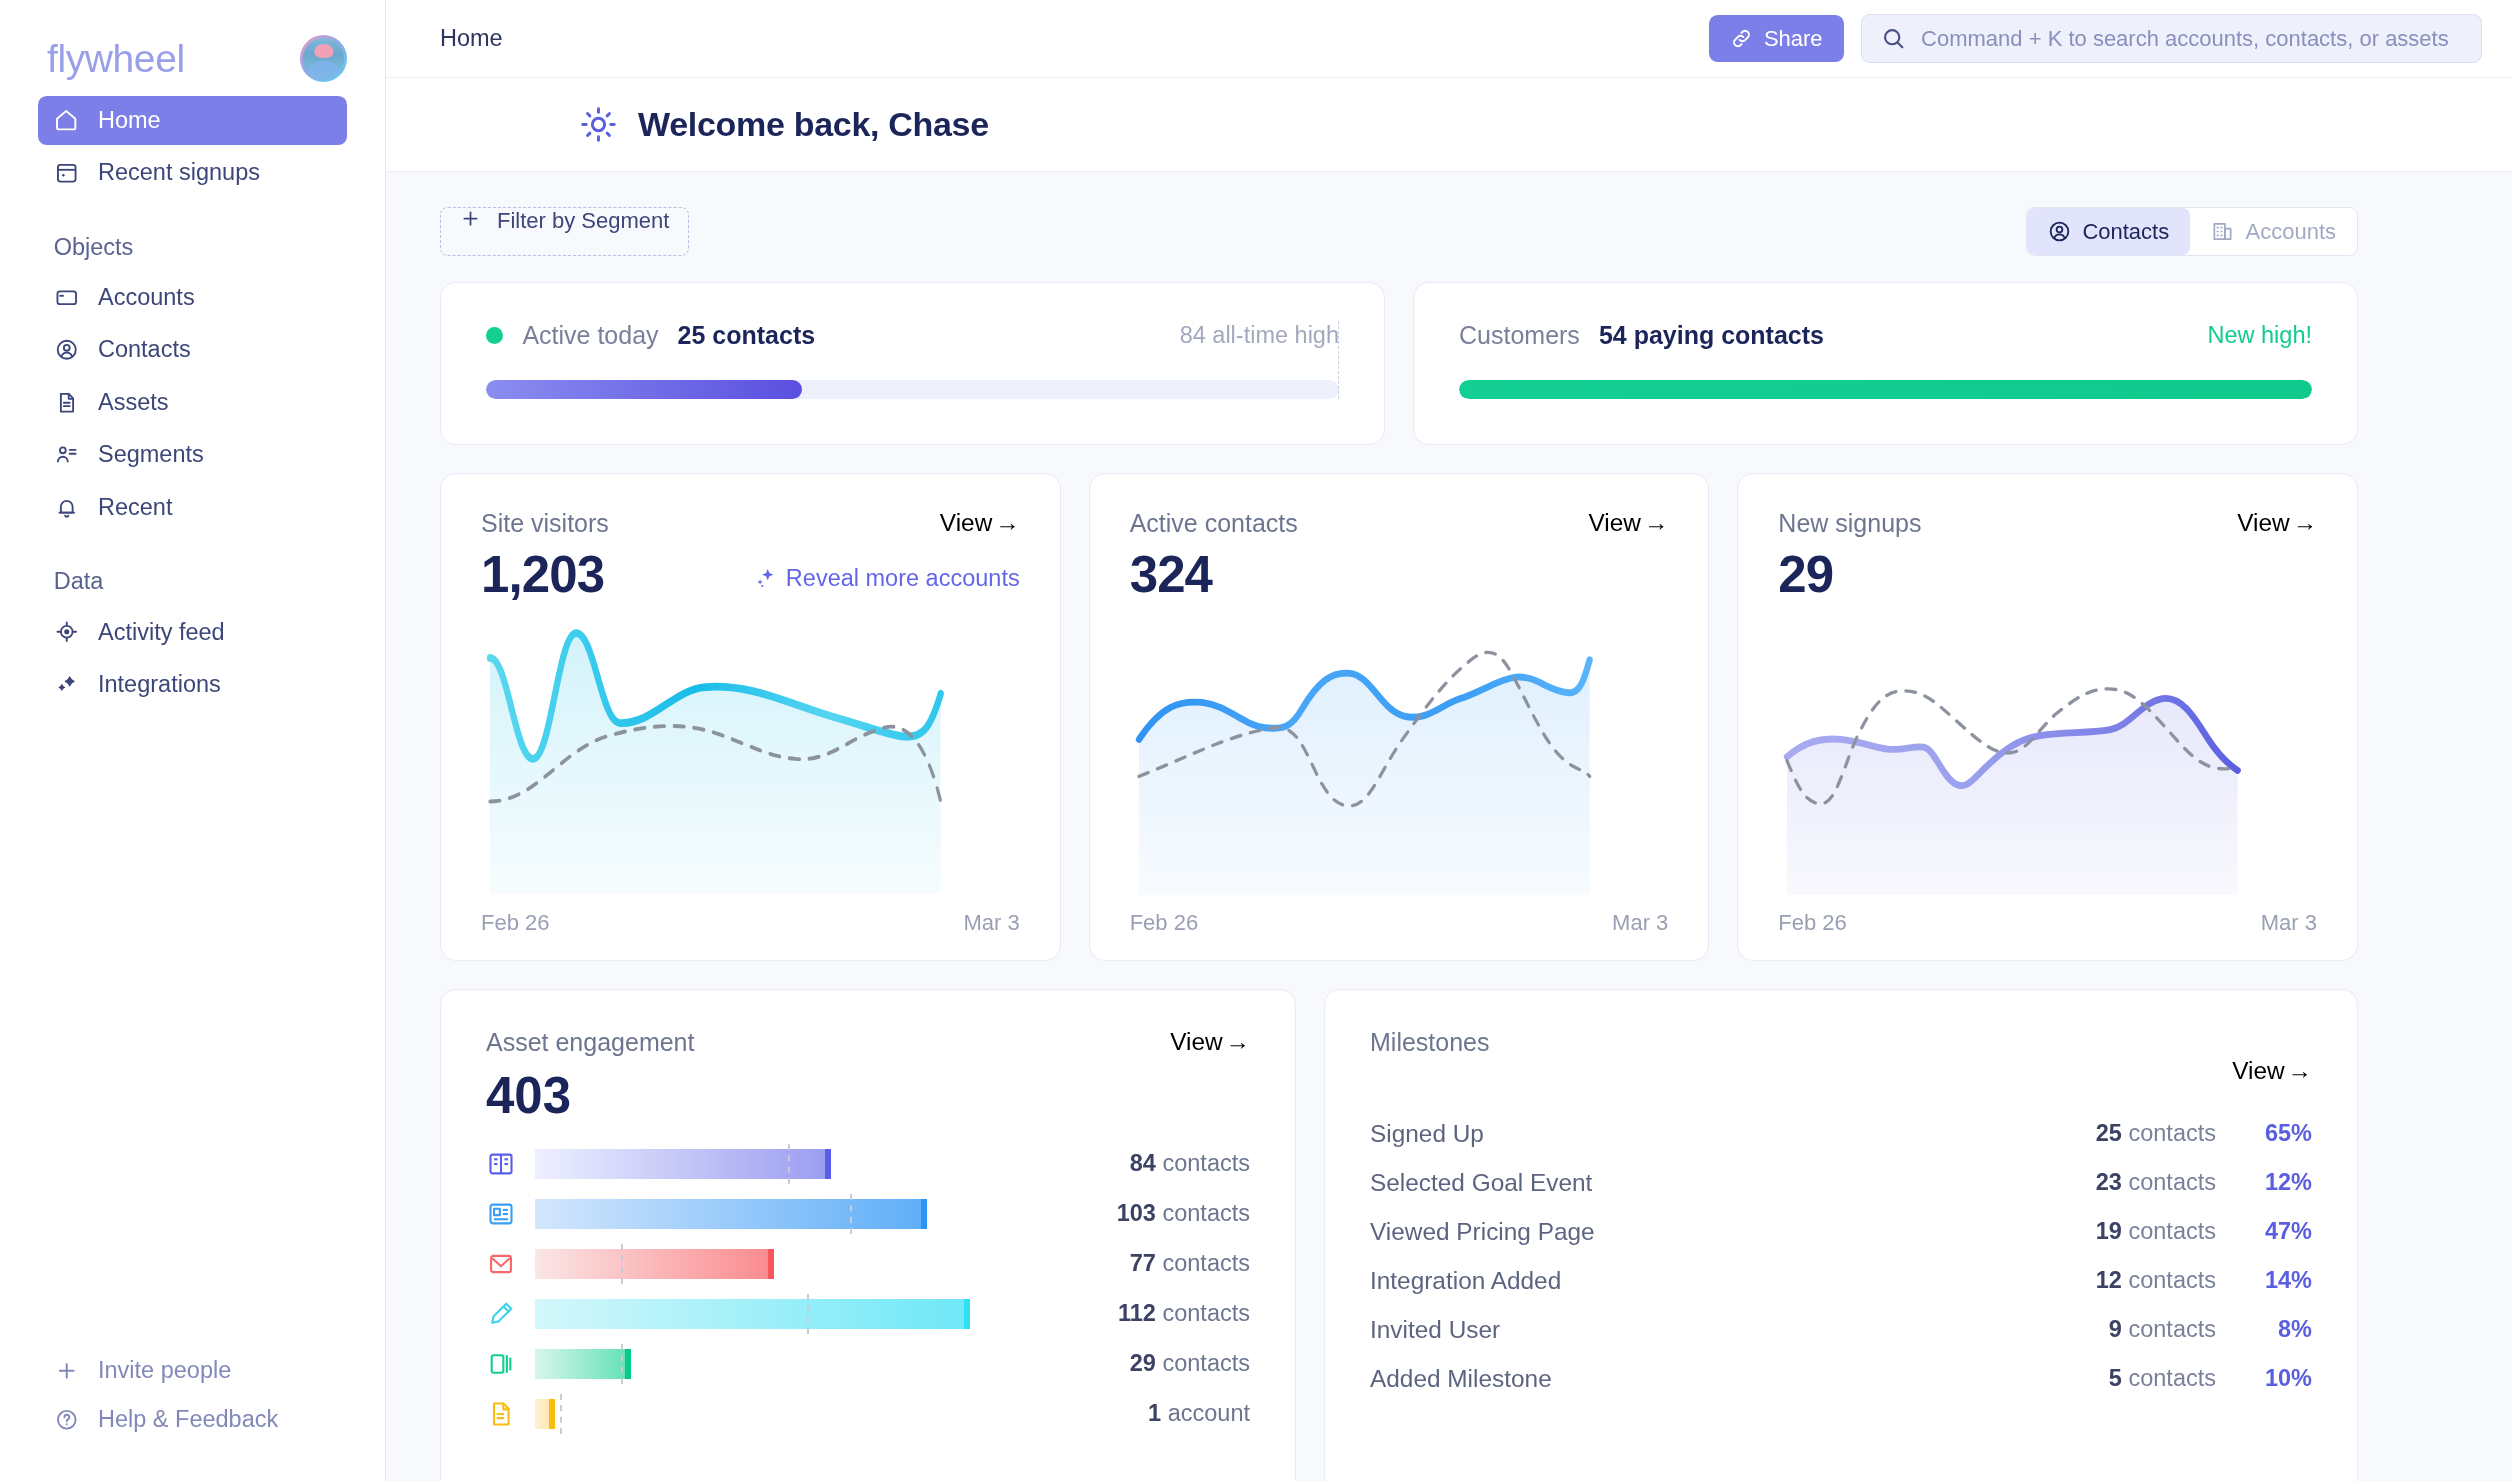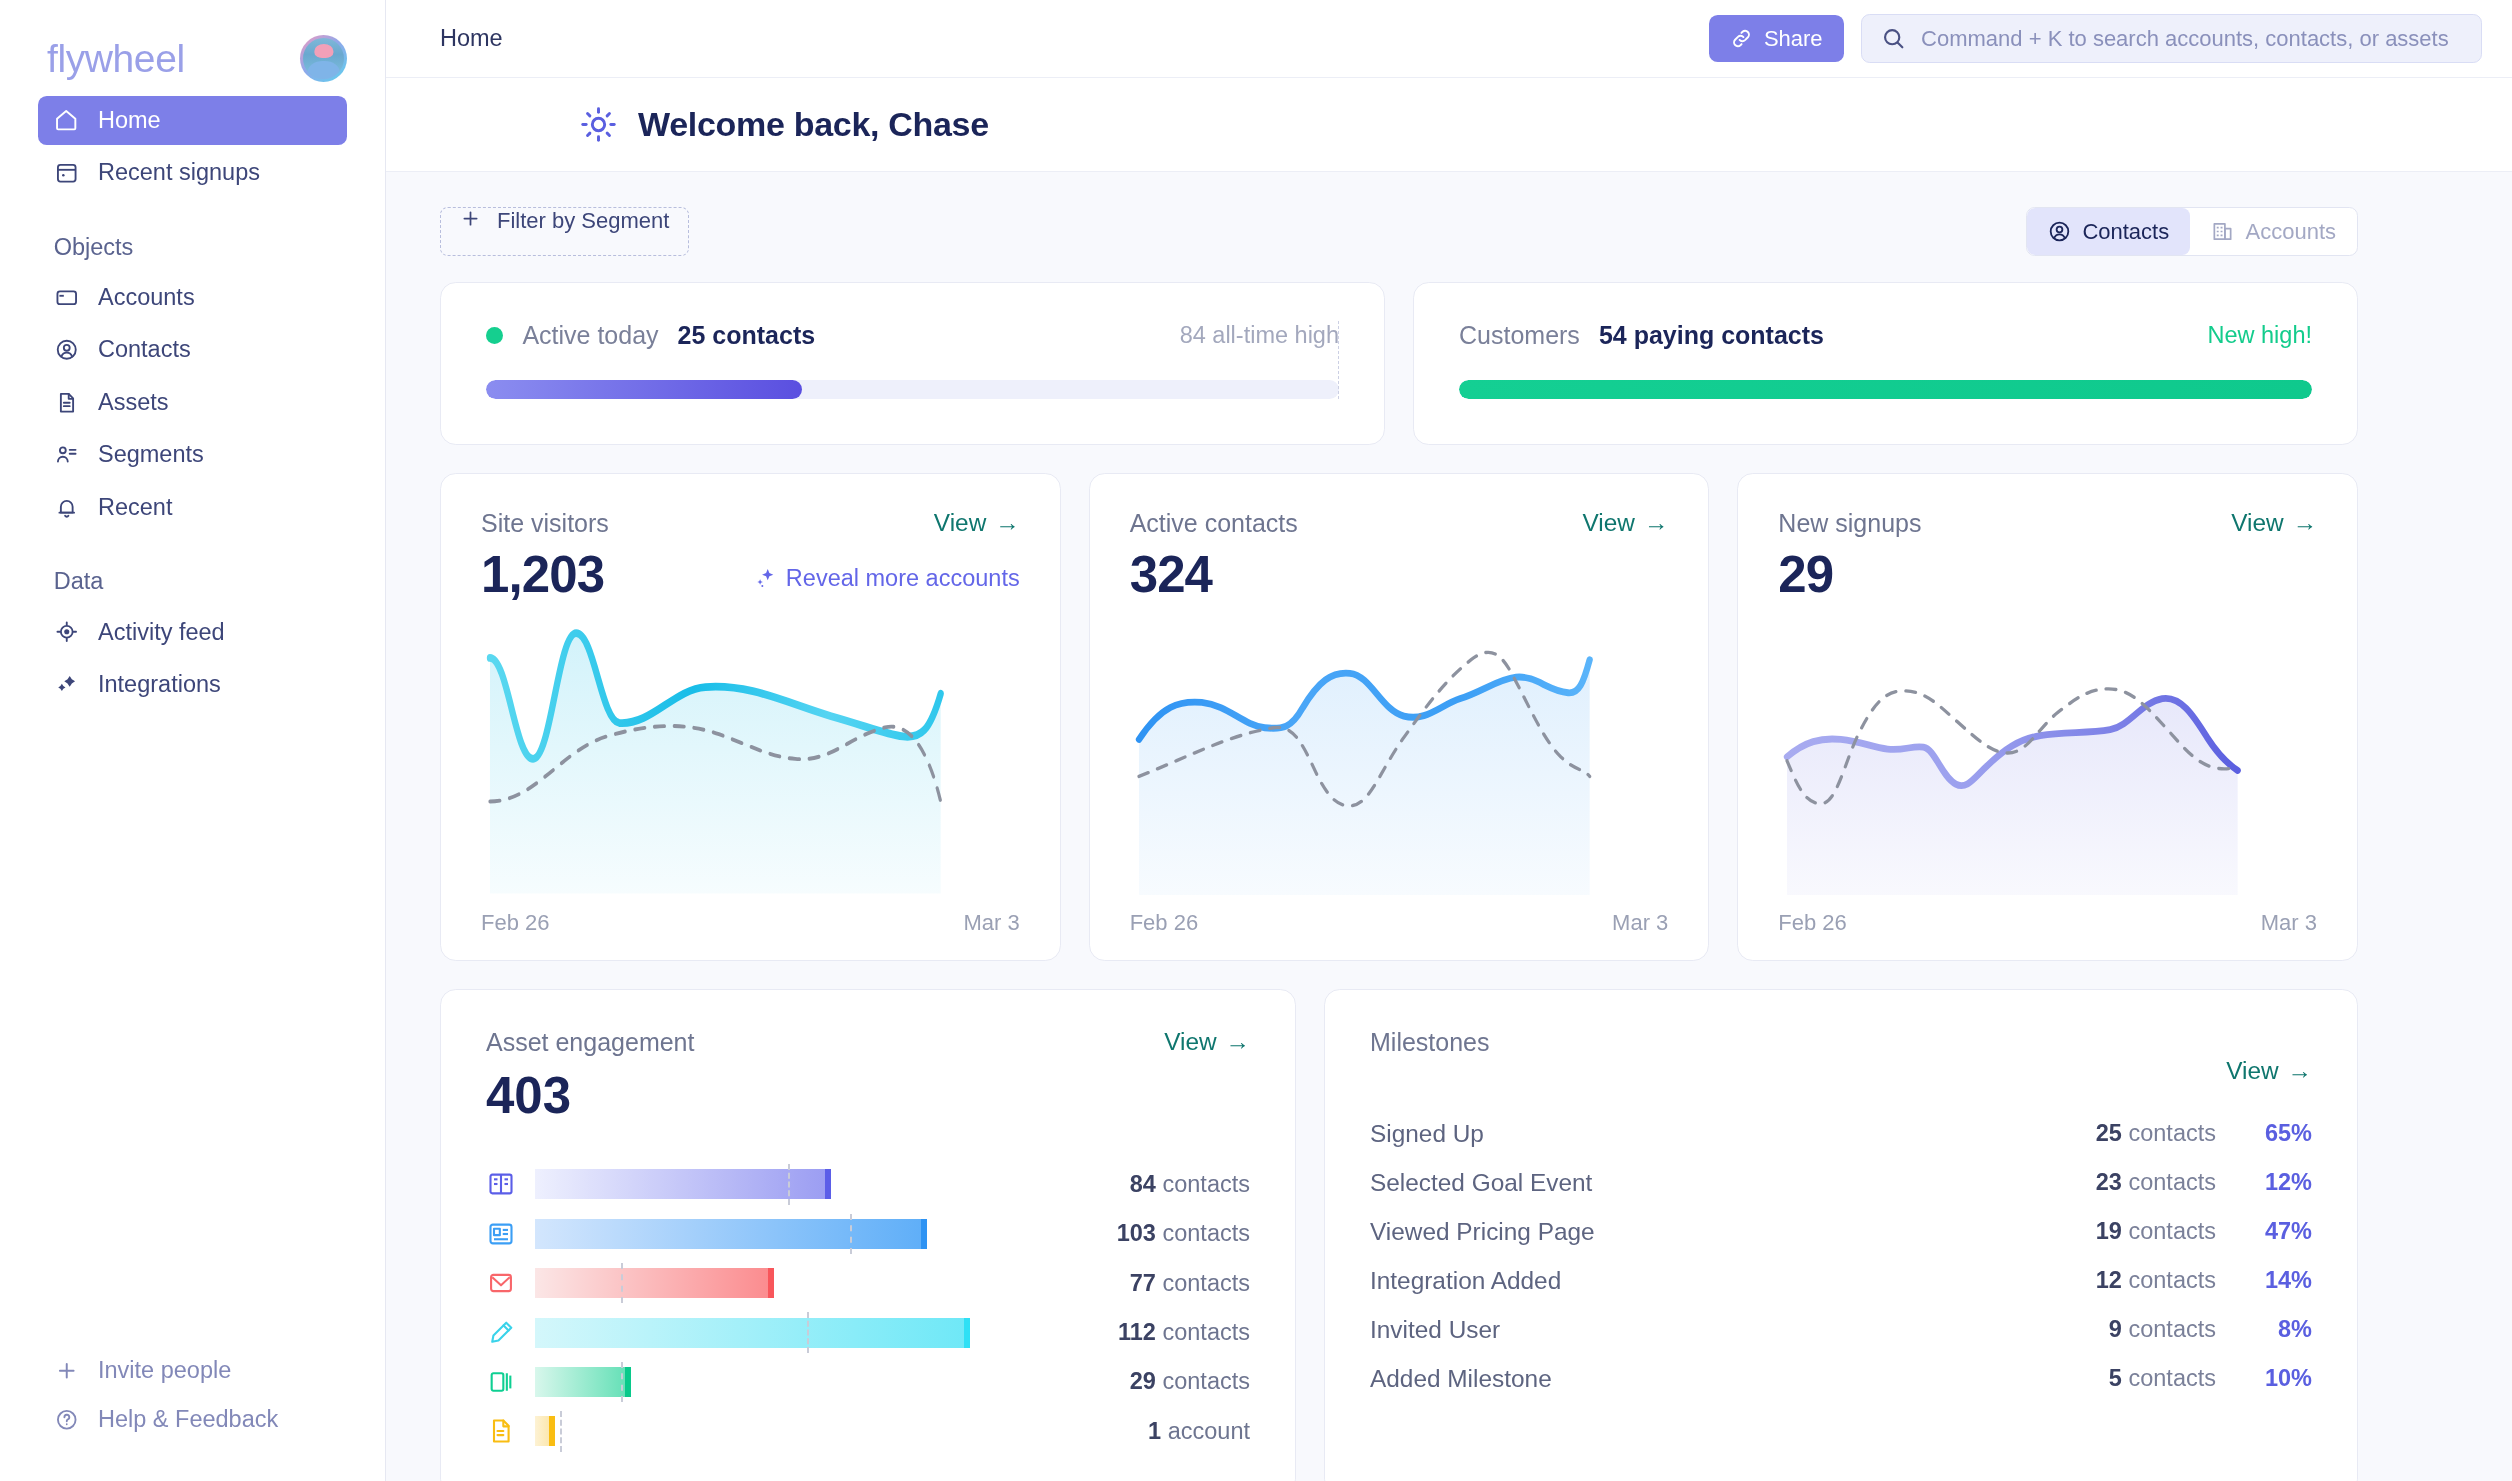--- a/index.html
+++ b/index.html
@@ -175,36 +175,36 @@
   .bar-fill { height:100%; border-radius:9.6px; }
   .v-divider {
     position:absolute; right:45px; top:38px; bottom:45px;
     border-left:1.7px dashed #ccd0e4;
   }
 
   
   .spark-card { flex:1; padding:35px 40px 24.4px 40px; display:flex; flex-direction:column; height:488px;}
   .spark-head { display:flex; align-items:flex-start; }
   .spark-title { font-size:25px; color:#6e7590; }
-  .view-link { margin-left:auto; font-size:24.4px; color:#0f766e; cursor:pointer; display:flex; align-items:center; gap:9px;}
+  .view-link { margin-left:auto; font-size:24.4px; color:#000000; cursor:pointer; display:flex; align-items:center; gap:3px;}
   .spark-num { font-size:51px; font-weight:700; color:#1b2559; letter-spacing:-0.9px; margin-top:7px; }
   .spark-row2 { display:flex; align-items:center; }
   .reveal {
     margin-left:auto; font-size:23.5px; color:#6366e8; cursor:pointer;
     display:flex; align-items:center; gap:7px; margin-top:14px;
   }
   .spark-svg { flex:1; margin-top:8.7px; }
   .spark-dates { display:flex; font-size:22px; color:#9aa0b4; padding-top:5.2px;}
   .spark-dates .r { margin-left:auto; }
 
   
   .asset-card { flex:0 0 856px; padding:38px 45px 38px 45px; height:506px; display:flex; flex-direction:column;}
   .ac-head { display:flex; align-items:flex-start; }
   .ac-title { font-size:25px; color:#6e7590; }
-  .ac-num { font-size:51px; font-weight:700; color:#1b2559; margin-top:8.7px; margin-bottom:35px;}
+  .ac-num { font-size:51px; font-weight:700; color:#1b2559; margin-top:8.7px; margin-bottom:14px;}
   .brow { display:flex; align-items:center; gap:19px; height:50px; }
   .brow .bico { width:30px; height:30px; flex:0 0 30px; display:flex; align-items:center; justify-content:center;}
   .btrack { flex:1; height:30px; position:relative; }
   .bbar { height:30px; position:relative; }
   .bbar .cap { position:absolute; right:0; top:0; bottom:0; width:6.1px; }
   .bdash { position:absolute; top:-5.2px; bottom:-5.2px; border-left:2.6px dashed #c9ccd8; }
   .bval { width:218px; text-align:right; font-size:23.5px; color:#6e7590; flex:0 0 218px;}
   .bval b { color:#3b4263; font-weight:700; }
 
   

